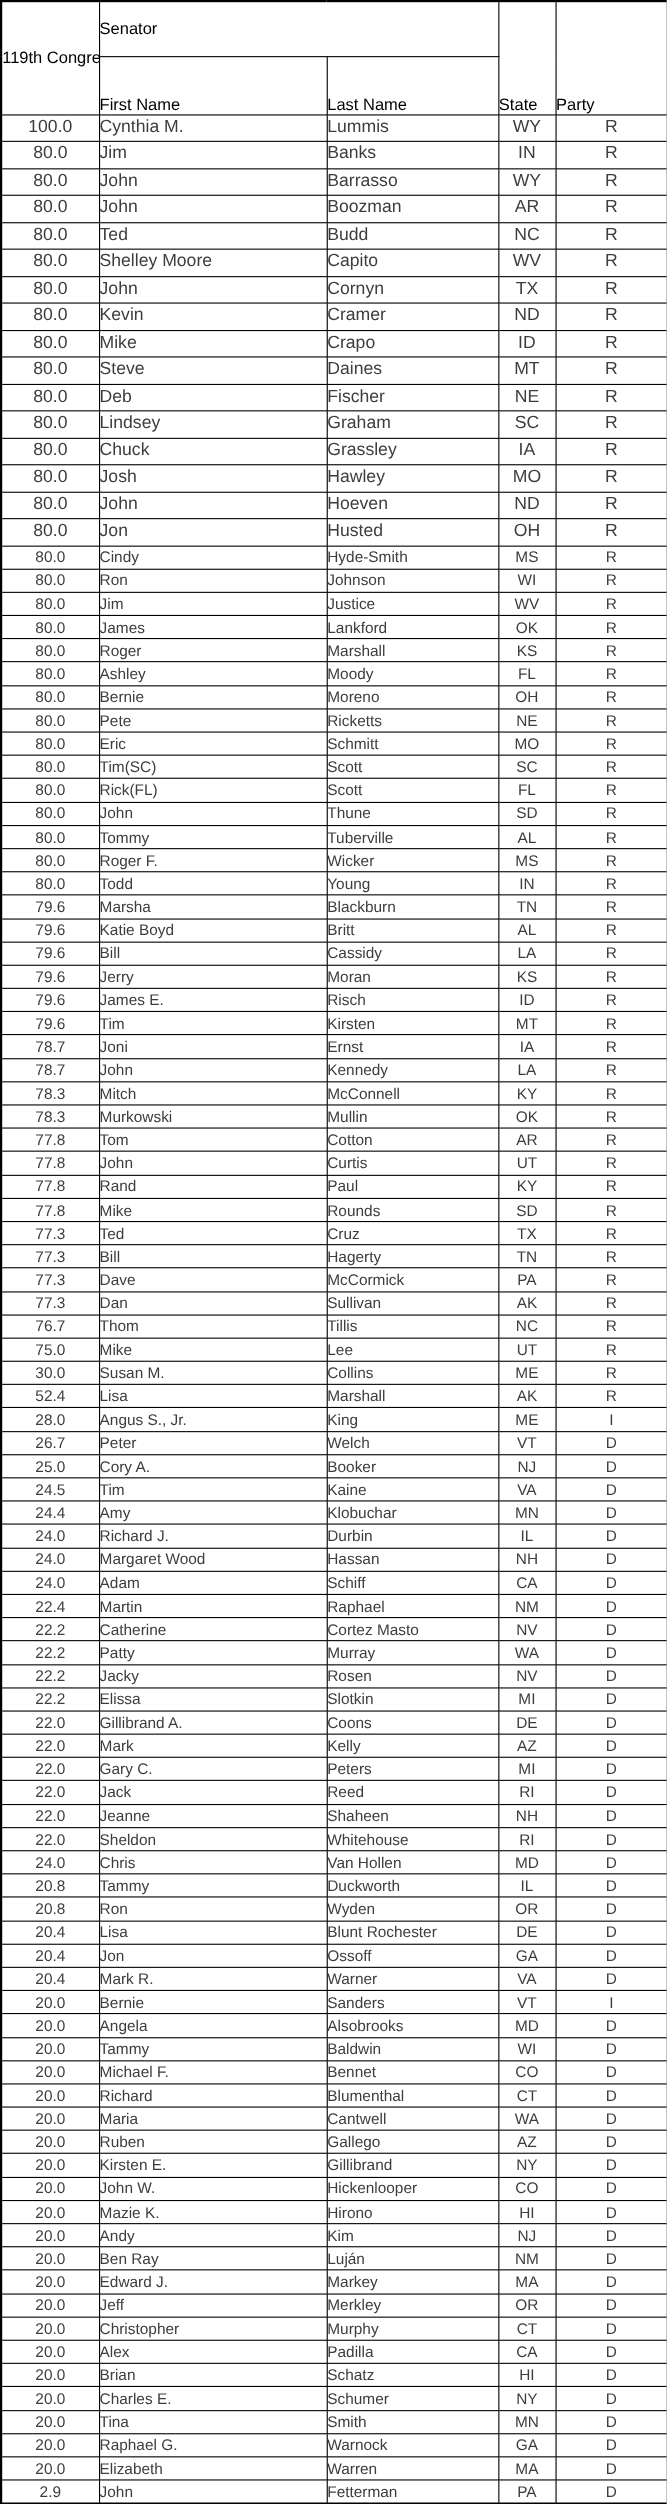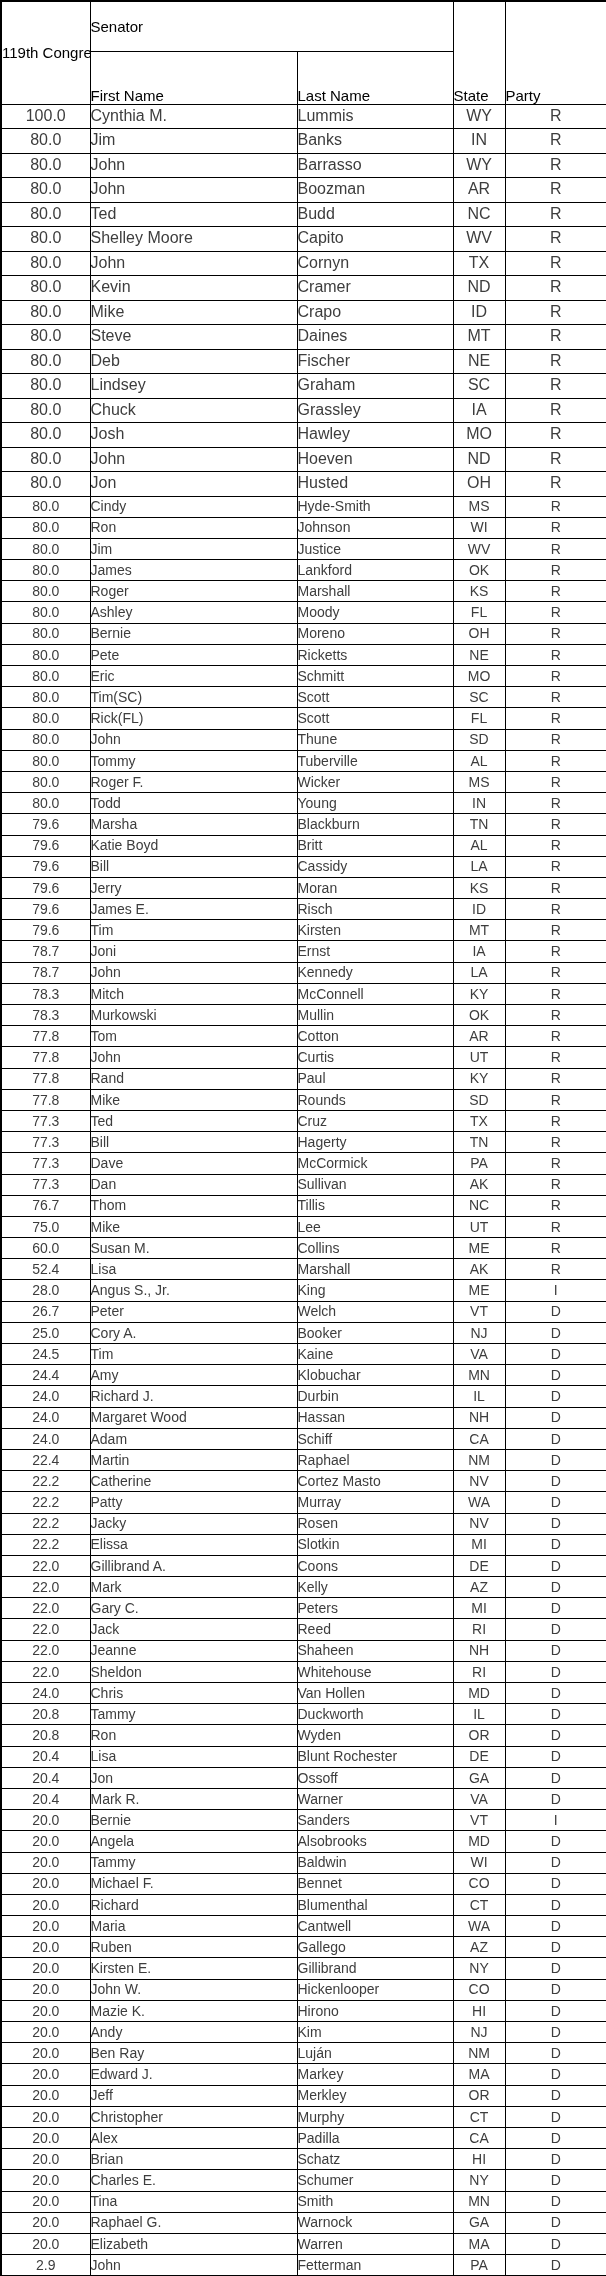--- a/index.html
+++ b/index.html
@@ -420,21 +420,21 @@
           <td class="c-party">R</td>
         </tr>
         <tr>
           <td class="c-score">75.0</td>
           <td class="c-first-name">Mike</td>
           <td class="c-last-name">Lee</td>
           <td class="c-state">UT</td>
           <td class="c-party">R</td>
         </tr>
         <tr>
-          <td class="c-score">60.0</td>
+          <td class="c-score">30.0</td>
           <td class="c-first-name">Susan M.</td>
           <td class="c-last-name">Collins</td>
           <td class="c-state">ME</td>
           <td class="c-party">R</td>
         </tr>
         <tr>
           <td class="c-score">52.4</td>
           <td class="c-first-name">Lisa</td>
           <td class="c-last-name">Marshall</td>
           <td class="c-state">AK</td>

